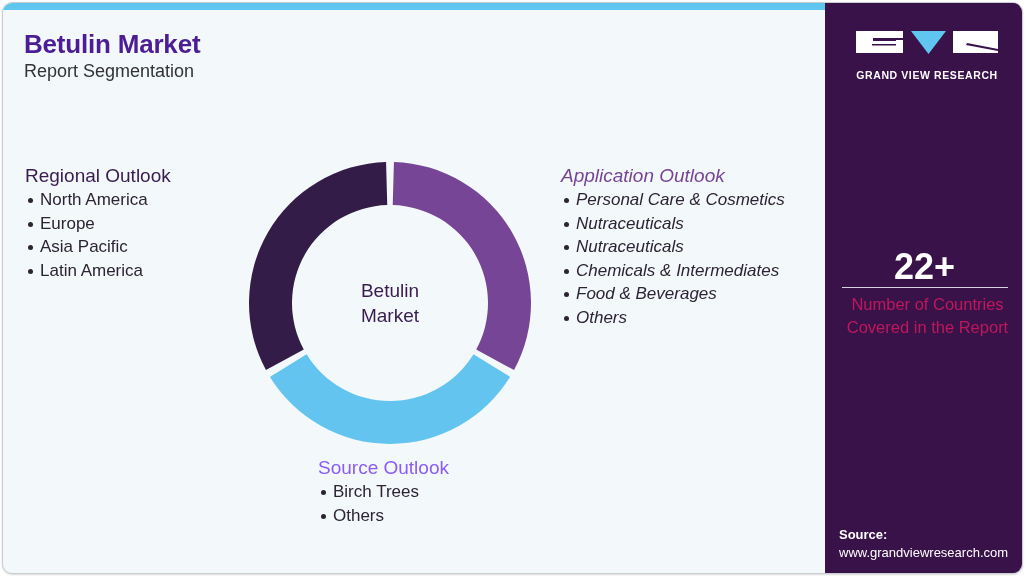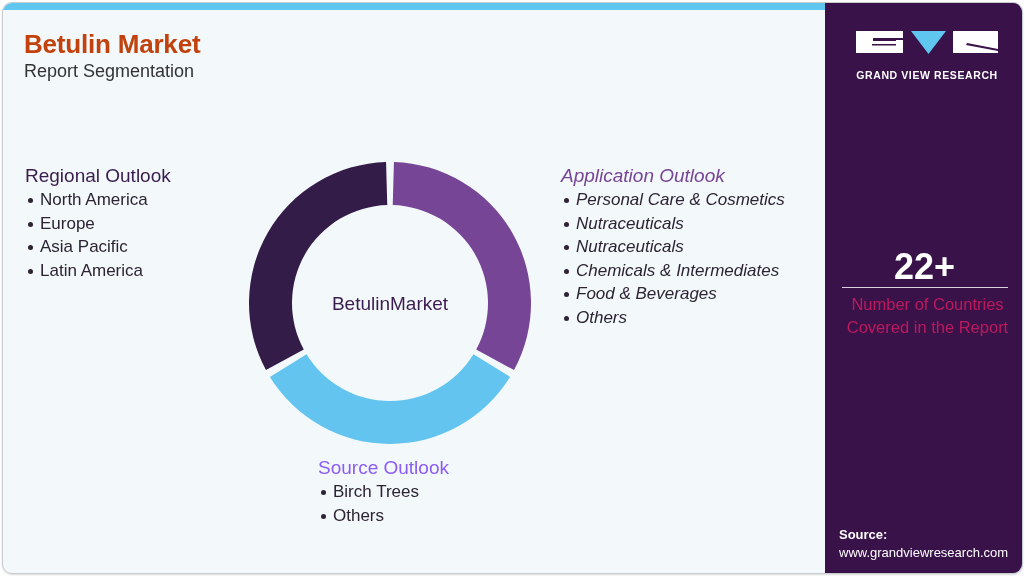--- a/index.html
+++ b/index.html
@@ -17,21 +17,21 @@
     position: absolute; left: 0; top: 0; width: 822px; height: 7px;
     background: #5fc6f0;
   }
   .right-panel {
     position: absolute; left: 822px; top: 0; width: 199px; height: 572px;
     background: #3a124a;
   }
 
   .title {
     position: absolute; left: 21px; top: 26px;
-    font-size: 26px; font-weight: 700; color: #c2410c;
+    font-size: 26px; font-weight: 700; color: #4c1d95;
     letter-spacing: -0.2px;
   }
   .subtitle {
     position: absolute; left: 21px; top: 58px;
     font-size: 18px; color: #333333;
   }
 
   .seg-block { position: absolute; }
   .seg-heading { font-size: 19px; font-weight: 400; line-height: 24px; }
   .seg-list { list-style: none; }
@@ -47,21 +47,21 @@
   .regional { left: 22px; top: 161px; }
   .regional .seg-heading { color: #3a1d4f; }
   .application { left: 558px; top: 161px; font-style: italic; }
   .application .seg-heading { color: #774596; }
   .source { left: 315px; top: 453px; }
   .source .seg-heading { color: #8b5cf6; }
 
   .donut-wrap { position: absolute; left: 245px; top: 158px; width: 284px; height: 284px; }
   .donut-center {
     position: absolute; left: 0; top: 0; width: 284px; height: 284px;
-    display: flex; flex-direction: row; align-items: center; justify-content: center;
+    display: flex; flex-direction: column; align-items: center; justify-content: center;
     font-size: 19px; color: #3a1d4f; line-height: 25px; text-align: center;
   }
 
   .logo { position: absolute; left: 853px; top: 26px; width: 142px; }
   .logo-text {
     margin-top: 10px; font-size: 10.5px; font-weight: 700; color: #ffffff;
     letter-spacing: 0.6px; text-align: center; width: 142px;
   }
 
   .stat-number {

